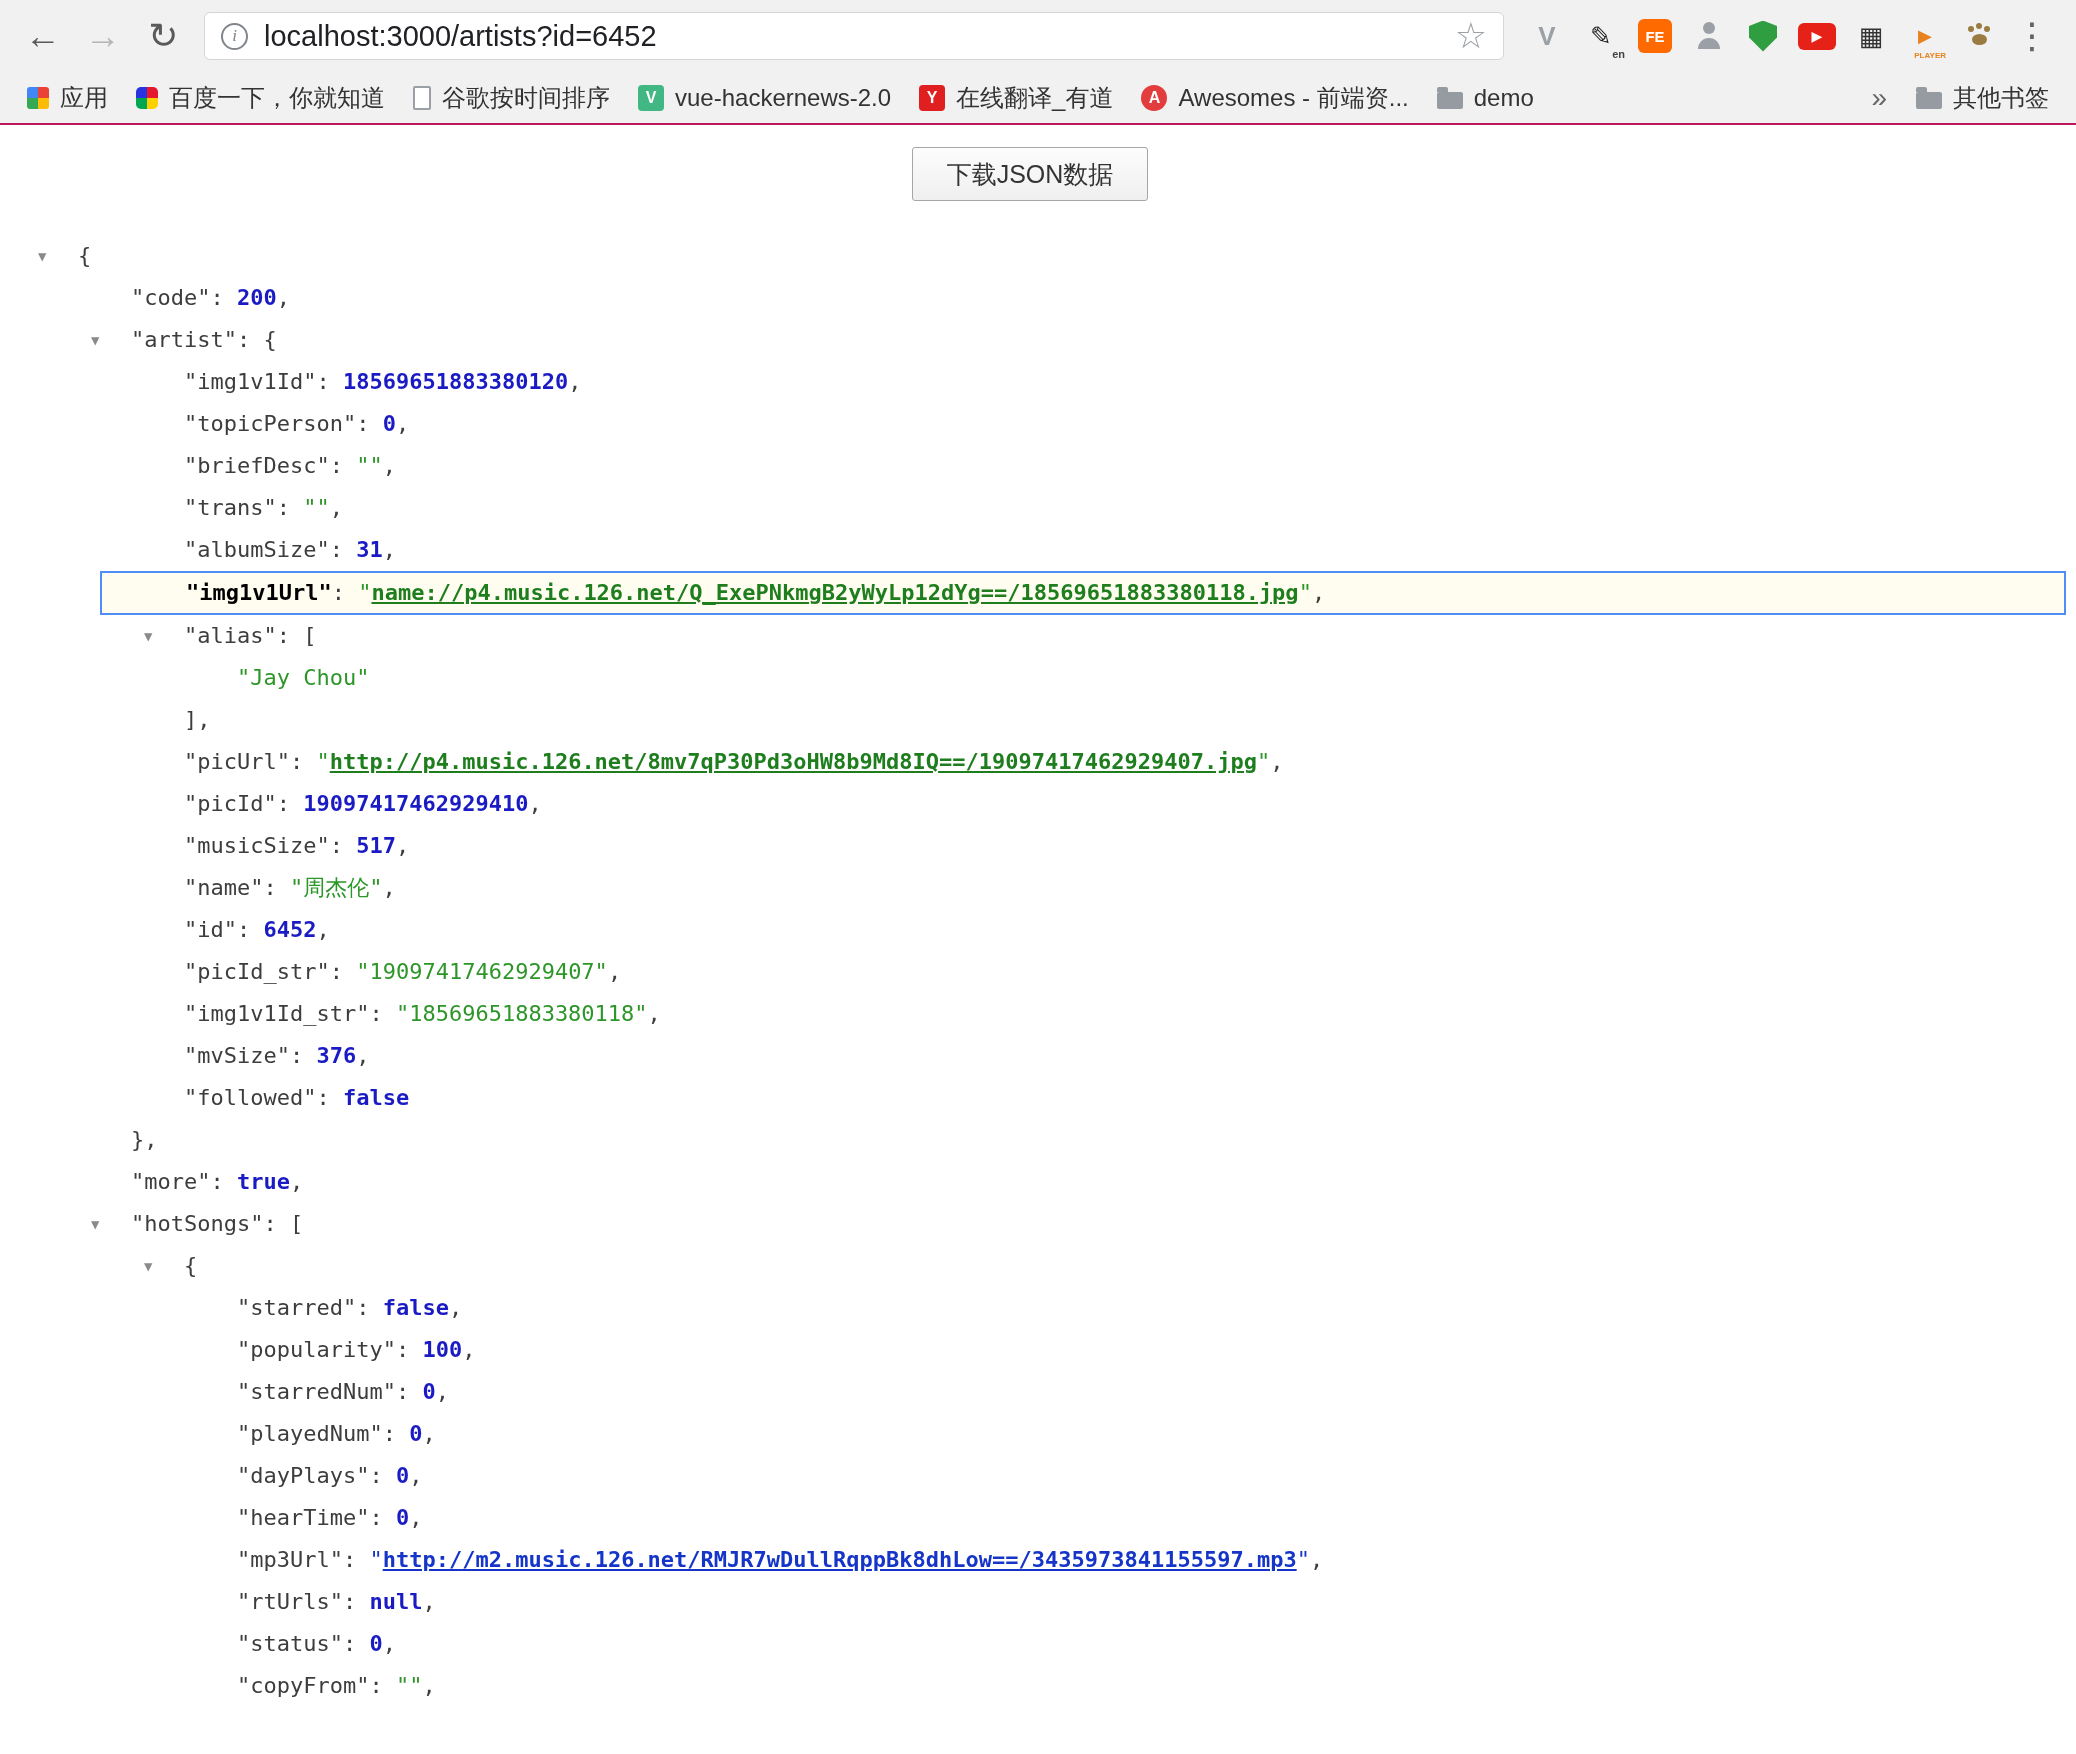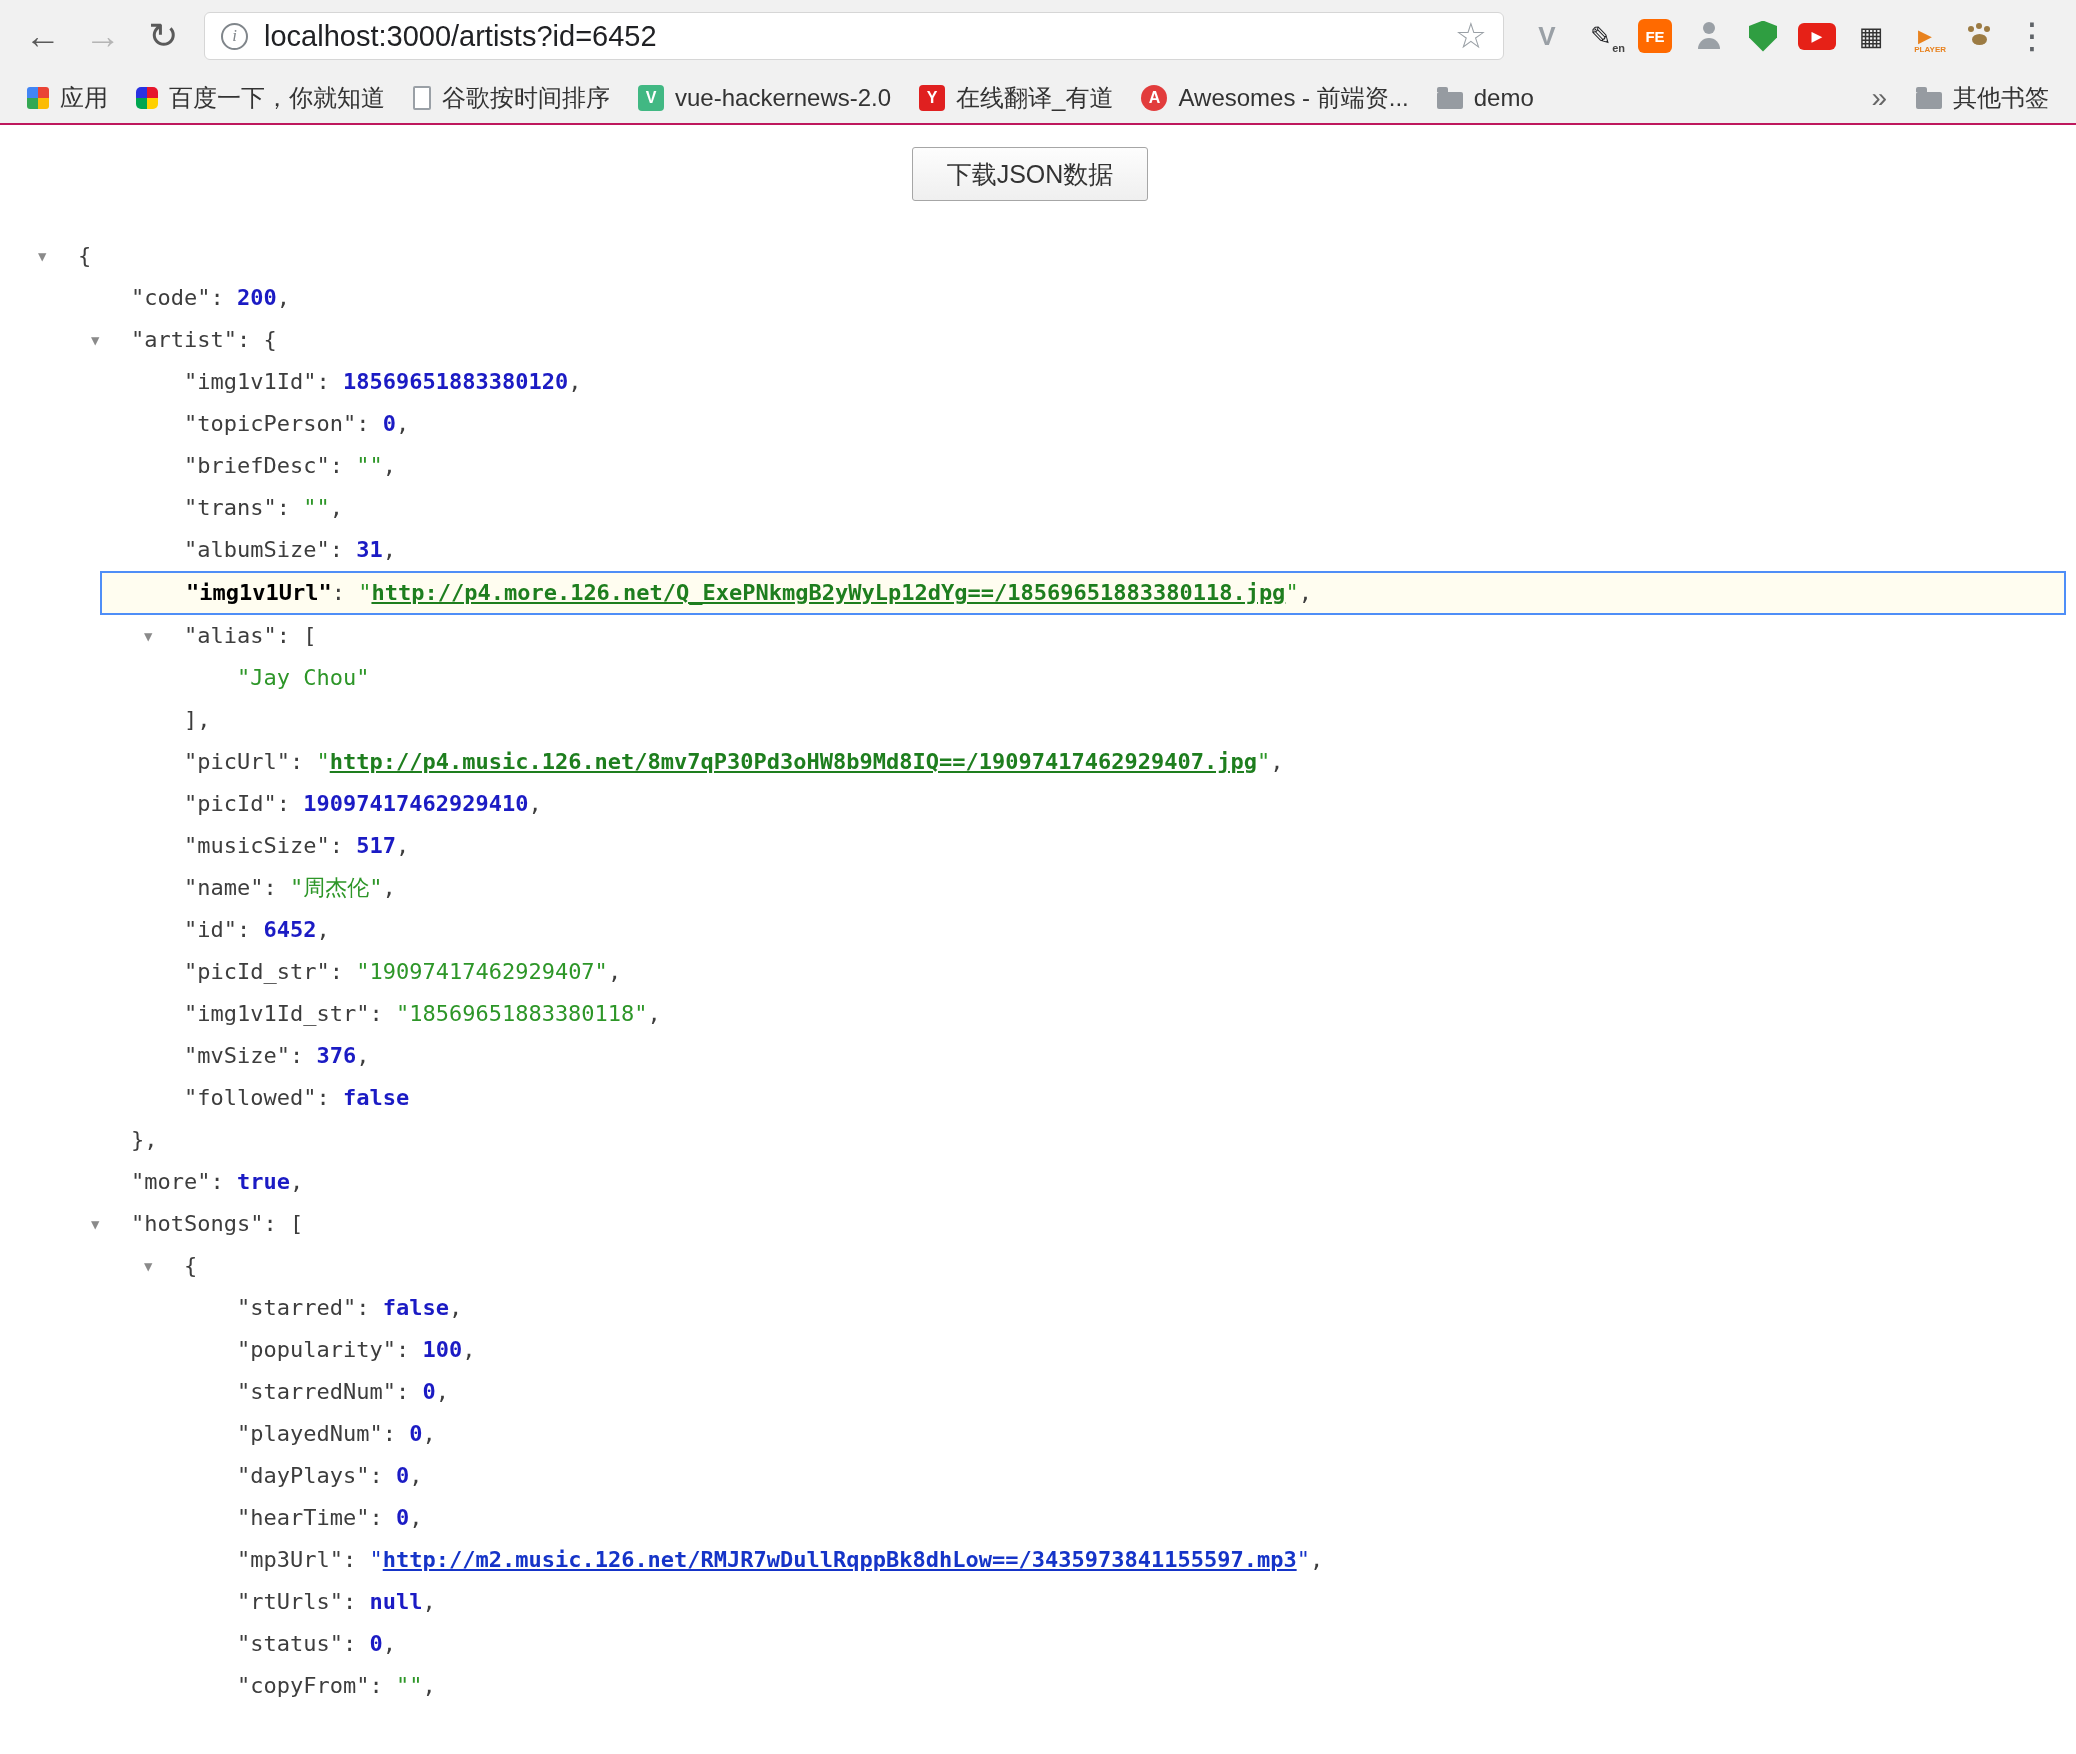--- a/index.html
+++ b/index.html
@@ -29,21 +29,21 @@
   .navbtn.disabled { color:#b5b5b5; }
   .omnibox { flex:0 0 1300px; height:48px; background:#fff; border:1px solid #d6d6d6; border-radius:6px;
     display:flex; align-items:center; padding:0 16px; gap:16px; margin-left:8px; }
   .info-circle { width:27px; height:27px; border:2px solid #80868b; border-radius:50%; color:#80868b;
     font-size:17px; font-style:italic; display:flex; align-items:center; justify-content:center; flex:0 0 auto;
     font-family:"Liberation Serif","DejaVu Serif",serif; }
   .url { flex:1; font-size:29px; color:#202124; white-space:nowrap; overflow:hidden; }
   .star { font-size:36px; color:#9aa0a6; }
   .exts { display:flex; align-items:center; gap:4px; margin-left:12px; }
   .ext { position:relative; width:50px; height:50px; display:flex; align-items:center; justify-content:center; }
-  .ext i { position:absolute; right:1px; bottom:7px; font-style:normal; font-size:11px; font-weight:bold; color:#444; }
+  .ext i { position:absolute; right:1px; bottom:1px; font-style:normal; font-size:11px; font-weight:bold; color:#444; }
   .chip { width:34px; height:34px; display:flex; align-items:center; justify-content:center;
     border-radius:6px; font-size:26px; font-weight:bold; }
   .ext[data-name="fe-icon"] .chip { font-size:15px; }
   .ext[data-name="youtube-icon"] .chip { width:38px; height:27px; font-size:14px; }
   .ext[data-name="player-icon"] .chip { font-size:18px; }
   .ext[data-name="player-icon"] i { font-size:8px; color:#e8821e; right:4px; }
   .chip.person { position:relative; }
   .chip.person::before { content:""; position:absolute; top:3px; left:11px; width:12px; height:12px; background:#9aa0a6; border-radius:50%; }
   .chip.person::after { content:""; position:absolute; bottom:4px; left:6px; width:22px; height:11px; background:#9aa0a6; border-radius:11px 11px 0 0; }
   .chip.shield { width:28px; height:31px; background:#2f9e41; border-radius:0;
@@ -195,21 +195,21 @@
     </div>
     <div class="json" data-name="json-viewer">
         <div class="jl" data-name="json-line" style="padding-left: 78px;"><span class="tri" data-name="collapse-toggle-icon" style="left: 38px;">▼</span><span class="tk-punct">{</span></div>
         <div class="jl" data-name="json-line" style="padding-left: 131px;"><span class="tk-key">"code"</span><span class="tk-punct">: </span><span class="tk-num">200</span><span class="tk-punct">,</span></div>
         <div class="jl" data-name="json-line" style="padding-left: 131px;"><span class="tri" data-name="collapse-toggle-icon" style="left: 91px;">▼</span><span class="tk-key">"artist"</span><span class="tk-punct">: </span><span class="tk-punct">{</span></div>
         <div class="jl" data-name="json-line" style="padding-left: 184px;"><span class="tk-key">"img1v1Id"</span><span class="tk-punct">: </span><span class="tk-num">18569651883380120</span><span class="tk-punct">,</span></div>
         <div class="jl" data-name="json-line" style="padding-left: 184px;"><span class="tk-key">"topicPerson"</span><span class="tk-punct">: </span><span class="tk-num">0</span><span class="tk-punct">,</span></div>
         <div class="jl" data-name="json-line" style="padding-left: 184px;"><span class="tk-key">"briefDesc"</span><span class="tk-punct">: </span><span class="tk-str">""</span><span class="tk-punct">,</span></div>
         <div class="jl" data-name="json-line" style="padding-left: 184px;"><span class="tk-key">"trans"</span><span class="tk-punct">: </span><span class="tk-str">""</span><span class="tk-punct">,</span></div>
         <div class="jl" data-name="json-line" style="padding-left: 184px;"><span class="tk-key">"albumSize"</span><span class="tk-punct">: </span><span class="tk-num">31</span><span class="tk-punct">,</span></div>
-        <div class="jl hl" data-name="json-line" style="margin-left: 100px; padding-left: 84px;"><span class="tk-key b">"img1v1Url"</span><span class="tk-punct">: </span><span class="tk-str">"</span><a class="tk-link" data-name="json-link">http://p4.more.126.net/Q_ExePNkmgB2yWyLp12dYg==/18569651883380118.jpg</a><span class="tk-str">"</span><span class="tk-punct">,</span></div>
+        <div class="jl hl" data-name="json-line" style="margin-left: 100px; padding-left: 84px;"><span class="tk-key b">"img1v1Url"</span><span class="tk-punct">: </span><span class="tk-str">"</span><a class="tk-link" data-name="json-link">name://p4.music.126.net/Q_ExePNkmgB2yWyLp12dYg==/18569651883380118.jpg</a><span class="tk-str">"</span><span class="tk-punct">,</span></div>
         <div class="jl" data-name="json-line" style="padding-left: 184px;"><span class="tri" data-name="collapse-toggle-icon" style="left: 144px;">▼</span><span class="tk-key">"alias"</span><span class="tk-punct">: </span><span class="tk-punct">[</span></div>
         <div class="jl" data-name="json-line" style="padding-left: 237px;"><span class="tk-str">"Jay Chou"</span></div>
         <div class="jl" data-name="json-line" style="padding-left: 184px;"><span class="tk-punct">],</span></div>
         <div class="jl" data-name="json-line" style="padding-left: 184px;"><span class="tk-key">"picUrl"</span><span class="tk-punct">: </span><span class="tk-str">"</span><a class="tk-link" data-name="json-link">http://p4.music.126.net/8mv7qP30Pd3oHW8b9Md8IQ==/19097417462929407.jpg</a><span class="tk-str">"</span><span class="tk-punct">,</span></div>
         <div class="jl" data-name="json-line" style="padding-left: 184px;"><span class="tk-key">"picId"</span><span class="tk-punct">: </span><span class="tk-num">19097417462929410</span><span class="tk-punct">,</span></div>
         <div class="jl" data-name="json-line" style="padding-left: 184px;"><span class="tk-key">"musicSize"</span><span class="tk-punct">: </span><span class="tk-num">517</span><span class="tk-punct">,</span></div>
         <div class="jl" data-name="json-line" style="padding-left: 184px;"><span class="tk-key">"name"</span><span class="tk-punct">: </span><span class="tk-str">"周杰伦"</span><span class="tk-punct">,</span></div>
         <div class="jl" data-name="json-line" style="padding-left: 184px;"><span class="tk-key">"id"</span><span class="tk-punct">: </span><span class="tk-num">6452</span><span class="tk-punct">,</span></div>
         <div class="jl" data-name="json-line" style="padding-left: 184px;"><span class="tk-key">"picId_str"</span><span class="tk-punct">: </span><span class="tk-str">"19097417462929407"</span><span class="tk-punct">,</span></div>
         <div class="jl" data-name="json-line" style="padding-left: 184px;"><span class="tk-key">"img1v1Id_str"</span><span class="tk-punct">: </span><span class="tk-str">"18569651883380118"</span><span class="tk-punct">,</span></div>

